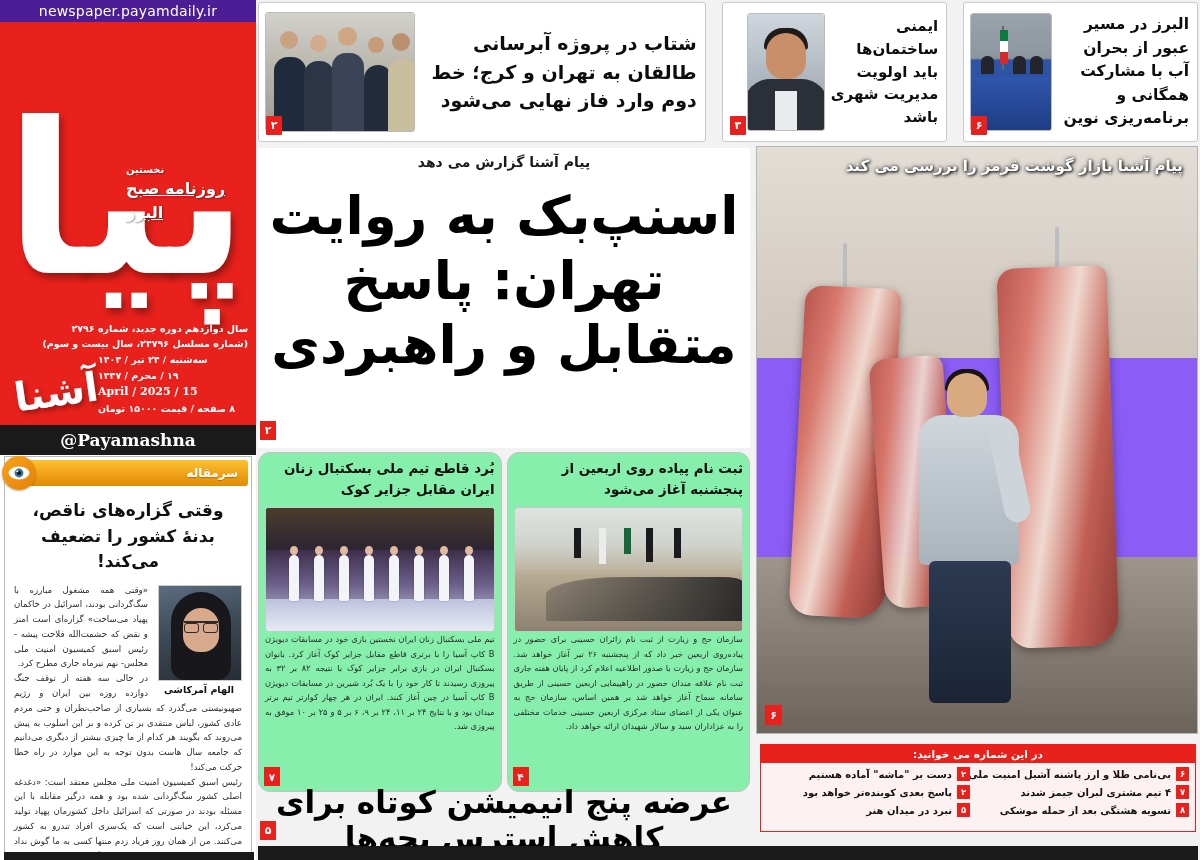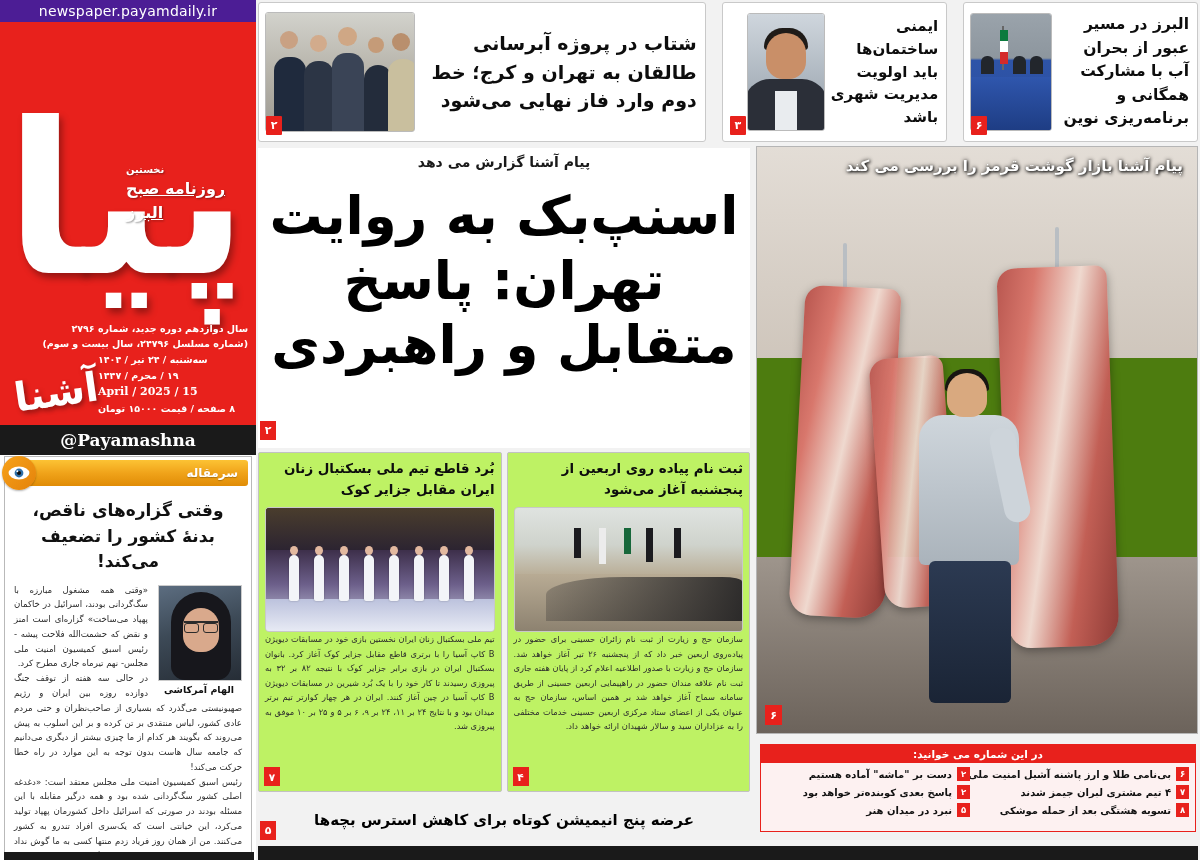--- a/index.html
+++ b/index.html
@@ -341,21 +341,21 @@
   }
 
   
   .meat-story {
     position: absolute;
     left: 756px; top: 146px;
     width: 442px;
     height: 588px;
     border: 1px solid #b5b5b5;
     overflow: hidden;
-    background: #4d7c0f;
+    background: #8b5cf6;
   }
   .meat-photo {
     position: absolute; inset: 0;
     background:
       linear-gradient(115deg, rgba(255,255,255,.10) 0%, rgba(0,0,0,.22) 100%),
       linear-gradient(180deg,#cfc9c2 0%, #b6aca2 16%, #8f867d 46%, #6e655d 78%, #4e4views 100%),
       #8b827a;
   }
   .meat-photo .wall {
     position:absolute; left:0; top:0; right:0; height:36%;
@@ -416,23 +416,23 @@
   .sub-row {
     position: absolute;
     left: 258px; top: 452px;
     width: 492px;
     height: 340px;
     display: flex;
     gap: 5px;
   }
   .sub-card {
     width: 257px;
-    background: #bef264;
+    background: #86efac;
     border: 1px solid #c2c2c2;
-    border-radius: 2px;
+    border-radius: 12px;
     padding: 6px;
     position: relative;
   }
   .sub-title {
     font-size: 13.4px;
     font-weight: bold;
     line-height: 1.55;
     text-align: right;
     color: #0d0d0d;
     min-height: 42px;
@@ -528,21 +528,21 @@
     position: absolute;
     left: 258px; top: 798px;
     width: 492px;
     height: 44px;
     display: flex;
     align-items: center;
     justify-content: center;
     position: absolute;
   }
   .bs-title {
-    font-size: 15px;
+    font-size: 31px;
     font-weight: bold;
     color: #000;
     text-align: center;
     letter-spacing: -.5px;
   }
   .bs-badge {
     position: absolute;
     left: 2px; bottom: 2px;
     width: 16px; height: 19px;
     background:#e8211c; color:#fff;

